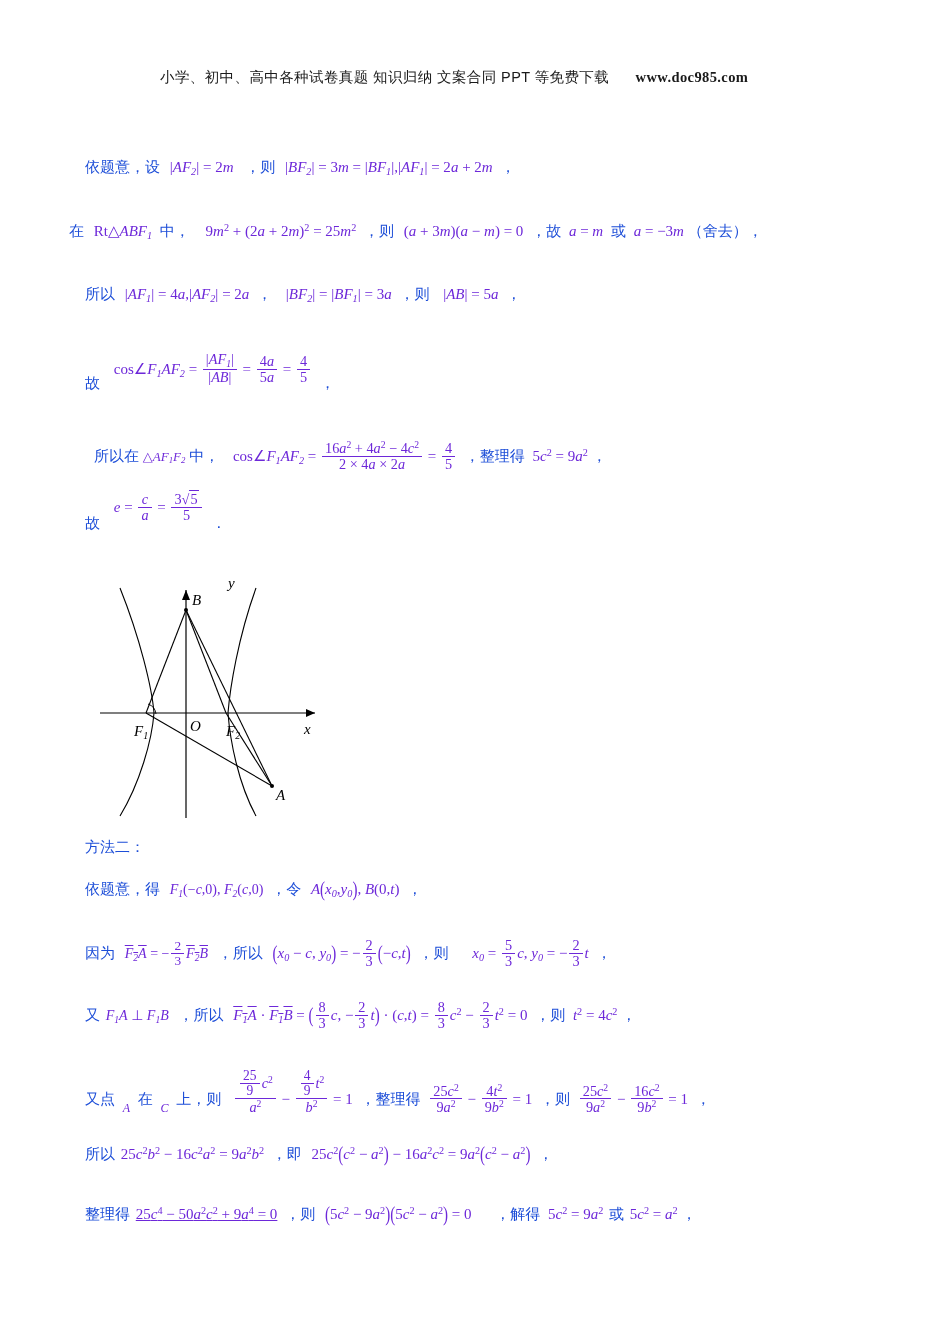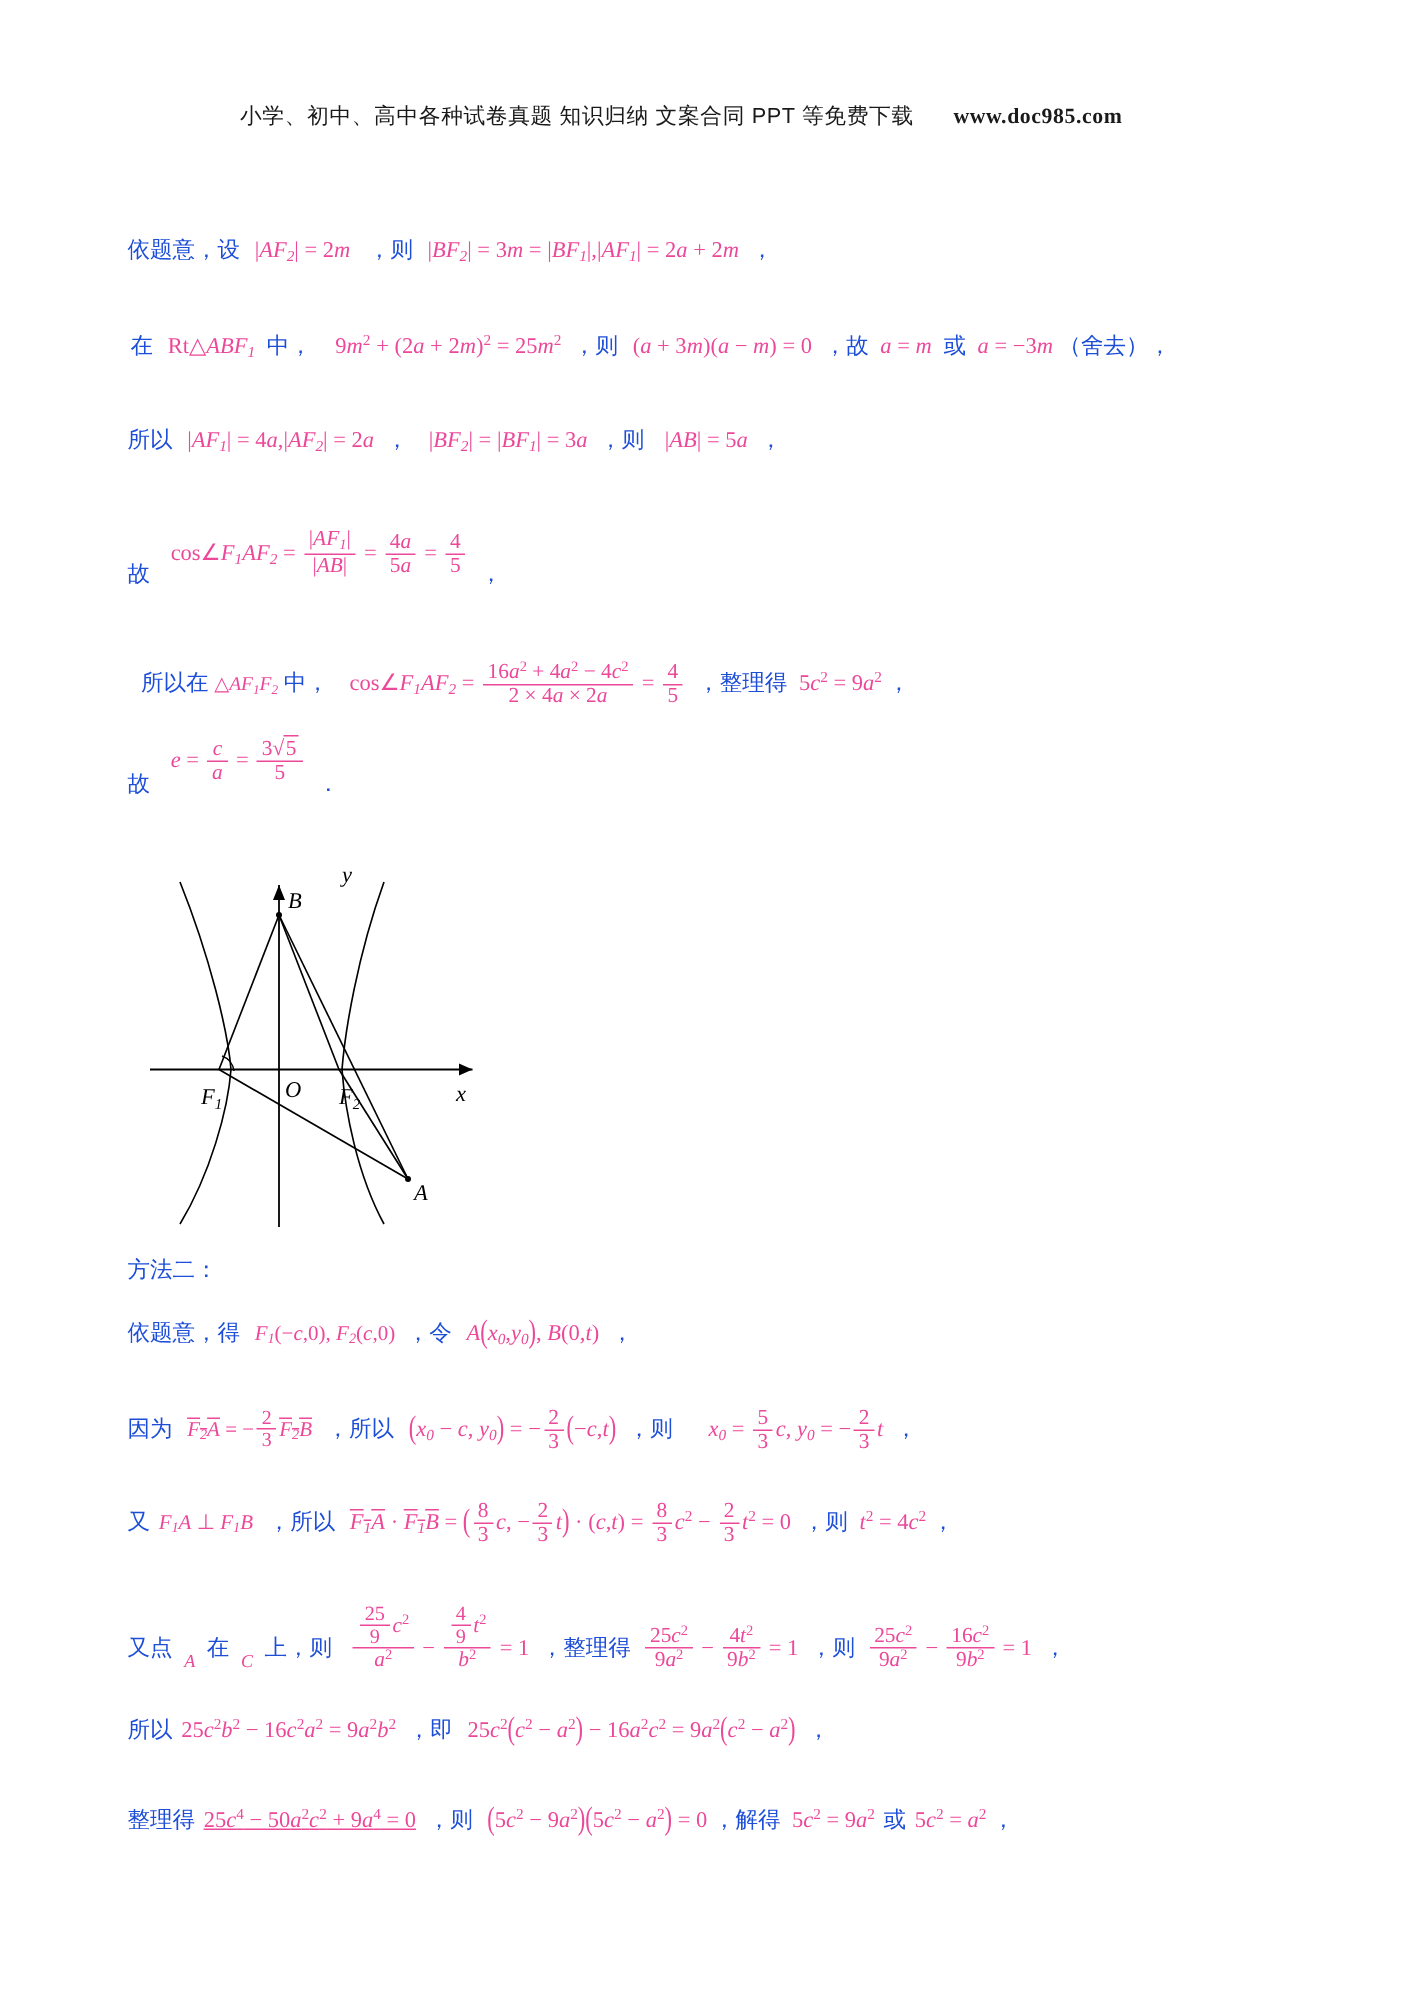--- a/index.html
+++ b/index.html
@@ -14,21 +14,21 @@
 
   .watermark{
     position:absolute;left:160px;top:68px;
     font-family:"Liberation Sans", sans-serif;
     font-size:14.5px;color:#1a1a1a;letter-spacing:0.4px;
     white-space:nowrap;
   }
   .watermark .site{font-family:"Liberation Serif", serif;font-weight:bold;}
 
   .red{color:#1d4ed8;}
-  .blk{color:#ec4899;}
+  .blk{color:#6d28d9;}
 
   .line{
     position:absolute;
     font-size:15px;
     line-height:1.25;
     white-space:nowrap;
   }
 
   
   .m{font-family:"Liberation Serif", serif;font-style:italic;}
@@ -60,21 +60,21 @@
   </div>
 
   <div class="line" style="left:85px;top:158px;">
     <span class="red">依题意，设</span>
     <span class="blk" style="margin-left:6px;"><span class="abs">|</span><span class="m">AF</span><sub>2</sub><span class="abs">|</span> = 2<span class="m">m</span></span>
     <span class="red" style="margin-left:8px;">，则</span>
     <span class="blk" style="margin-left:6px;"><span class="abs">|</span><span class="m">BF</span><sub>2</sub><span class="abs">|</span> = 3<span class="m">m</span> = <span class="abs">|</span><span class="m">BF</span><sub>1</sub><span class="abs">|</span>,<span class="abs">|</span><span class="m">AF</span><sub>1</sub><span class="abs">|</span> = 2<span class="m">a</span> + 2<span class="m">m</span></span>
     <span class="red" style="margin-left:4px;">，</span>
   </div>
 
-  <div class="line" style="left:87px;top:222px;">
+  <div class="line" style="left:69px;top:222px;">
     <span class="red">在</span>
     <span class="blk" style="margin-left:6px;">Rt△<span class="m">ABF</span><sub>1</sub></span>
     <span class="red" style="margin-left:4px;">中，</span>
     <span class="blk" style="margin-left:12px;">9<span class="m">m</span><sup>2</sup> + (2<span class="m">a</span> + 2<span class="m">m</span>)<sup>2</sup> = 25<span class="m">m</span><sup>2</sup></span>
     <span class="red" style="margin-left:4px;">，则</span>
     <span class="blk" style="margin-left:6px;">(<span class="m">a</span> + 3<span class="m">m</span>)(<span class="m">a</span> − <span class="m">m</span>) = 0</span>
     <span class="red" style="margin-left:4px;">，故</span>
     <span class="blk" style="margin-left:4px;"><span class="m">a</span> = <span class="m">m</span></span>
     <span class="red" style="margin-left:4px;">或</span>
     <span class="blk" style="margin-left:4px;"><span class="m">a</span> = −3<span class="m">m</span></span>
@@ -227,20 +227,20 @@
     <span class="red" style="margin-left:4px;">，即</span>
     <span class="blk" style="margin-left:6px;">25<span class="m">c</span><sup>2</sup><span class="bigp">(</span><span class="m">c</span><sup>2</sup> − <span class="m">a</span><sup>2</sup><span class="bigp">)</span> − 16<span class="m">a</span><sup>2</sup><span class="m">c</span><sup>2</sup> = 9<span class="m">a</span><sup>2</sup><span class="bigp">(</span><span class="m">c</span><sup>2</sup> − <span class="m">a</span><sup>2</sup><span class="bigp">)</span></span>
     <span class="red" style="margin-left:4px;">，</span>
   </div>
 
   <div class="line" style="left:85px;top:1205px;">
     <span class="red">整理得</span>
     <span class="blk" style="margin-left:2px;text-decoration:underline;">25<span class="m">c</span><sup>4</sup> − 50<span class="m">a</span><sup>2</sup><span class="m">c</span><sup>2</sup> + 9<span class="m">a</span><sup>4</sup> = 0</span>
     <span class="red" style="margin-left:4px;">，则</span>
     <span class="blk" style="margin-left:6px;"><span class="bigp">(</span>5<span class="m">c</span><sup>2</sup> − 9<span class="m">a</span><sup>2</sup><span class="bigp">)</span><span class="bigp">(</span>5<span class="m">c</span><sup>2</sup> − <span class="m">a</span><sup>2</sup><span class="bigp">)</span> = 0</span>
-    <span class="red" style="margin-left:0;">，解得</span>
+    <span class="red" style="margin-left:20px;">，解得</span>
     <span class="blk" style="margin-left:4px;">5<span class="m">c</span><sup>2</sup> = 9<span class="m">a</span><sup>2</sup></span>
     <span class="red" style="margin-left:2px;">或</span>
     <span class="blk" style="margin-left:2px;">5<span class="m">c</span><sup>2</sup> = <span class="m">a</span><sup>2</sup></span>
     <span class="red">，</span>
   </div>
 
 </div>
 
 </body></html>

